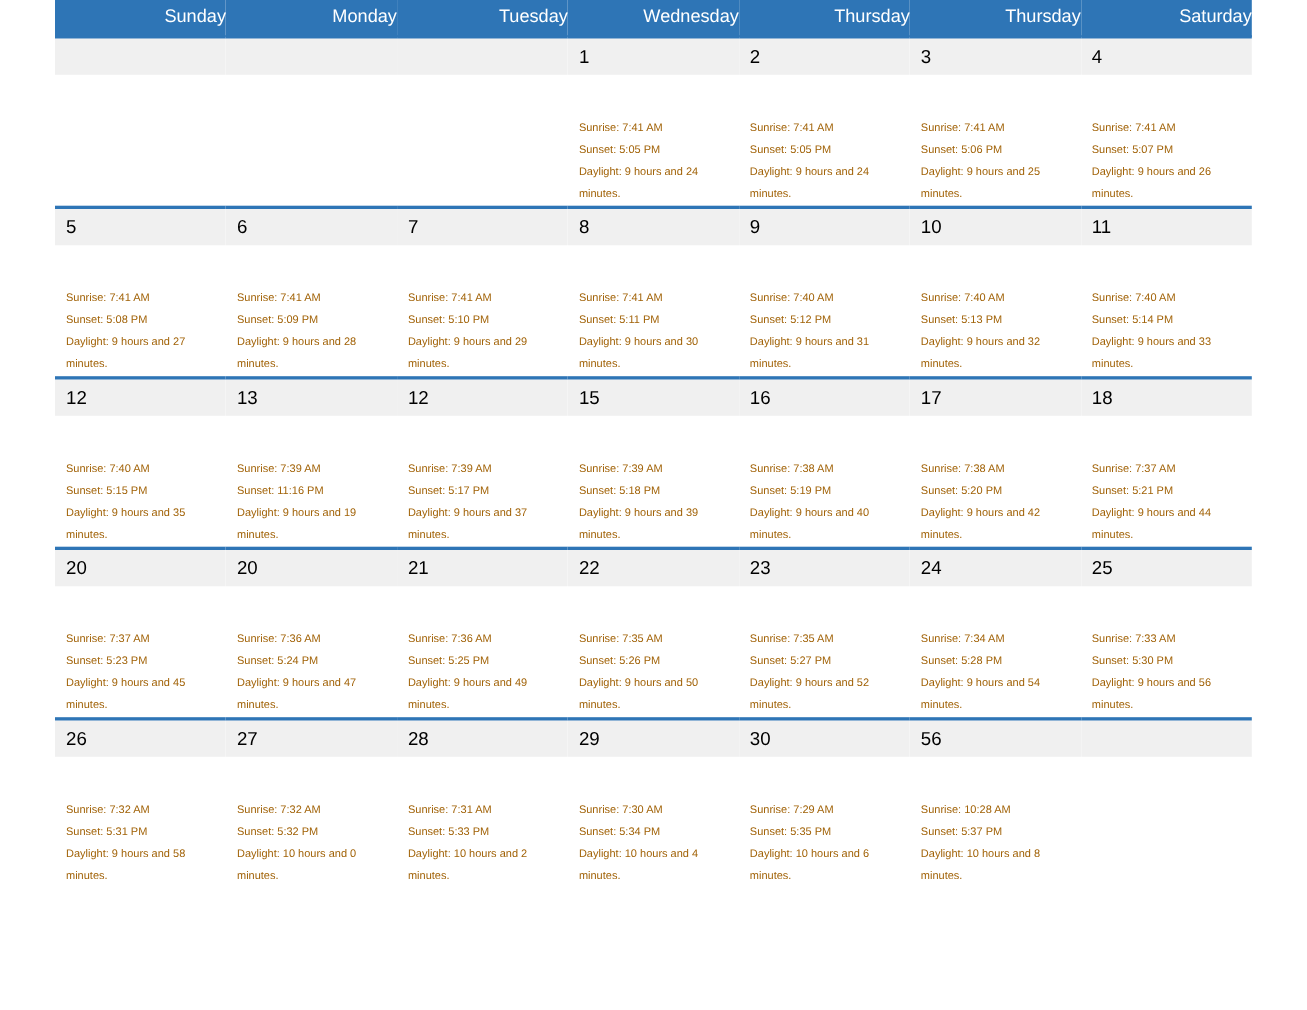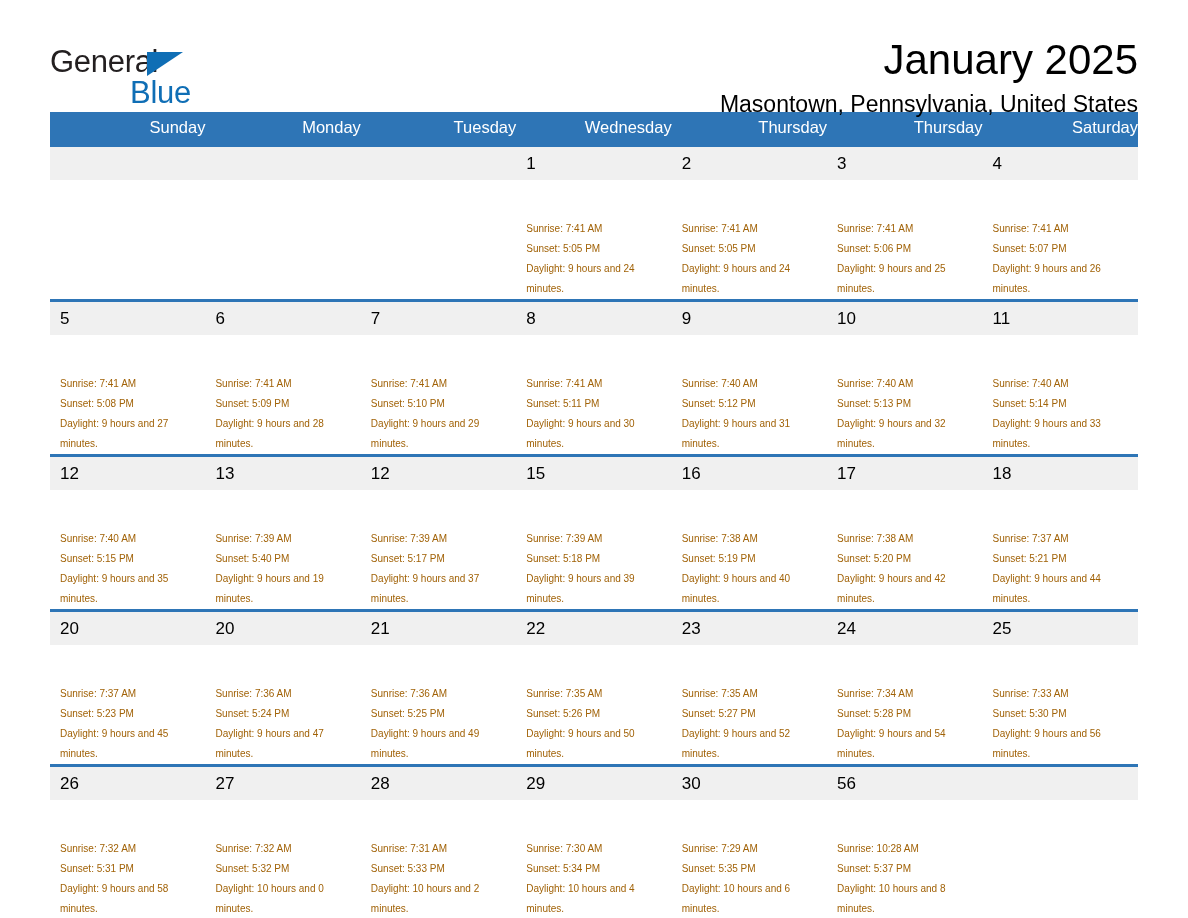--- a/index.html
+++ b/index.html
@@ -132,31 +132,20 @@
   }
   .cellbody .daylight {
     white-space: normal;
   }
 </style>
 </head>
 <body>
 
 <div class="page">
 
-  <div class="topbar">
-    <div class="logo">
-      <span class="logo-general">General</span>
-      <span class="logo-tri"></span>
-      <span class="logo-blue">Blue</span>
-    </div>
-    <div class="title-wrap">
-      <h1 class="cal-title">January 2025</h1>
-      <h2 class="cal-subtitle">Masontown, Pennsylvania, United States</h2>
-    </div>
-  </div>
 
   <table class="calendar">
     <thead>
       <tr class="dow-row">
         <th>Sunday</th>
         <th>Monday</th>
         <th>Tuesday</th>
         <th>Wednesday</th>
         <th>Thursday</th>
         <th>Thursday</th>
@@ -271,21 +260,21 @@
             <div class="cellbody">
               <div>Sunrise: 7:40 AM</div>
               <div>Sunset: 5:15 PM</div>
               <div class="daylight">Daylight: 9 hours and 35 minutes.</div>
             </div>
           </td>
           <td>
             <div class="daynum">13</div>
             <div class="cellbody">
               <div>Sunrise: 7:39 AM</div>
-              <div>Sunset: 5:40 PM</div>
+              <div>Sunset: 11:16 PM</div>
               <div class="daylight">Daylight: 9 hours and 19 minutes.</div>
             </div>
           </td>
           <td>
             <div class="daynum">12</div>
             <div class="cellbody">
               <div>Sunrise: 7:39 AM</div>
               <div>Sunset: 5:17 PM</div>
               <div class="daylight">Daylight: 9 hours and 37 minutes.</div>
             </div>

